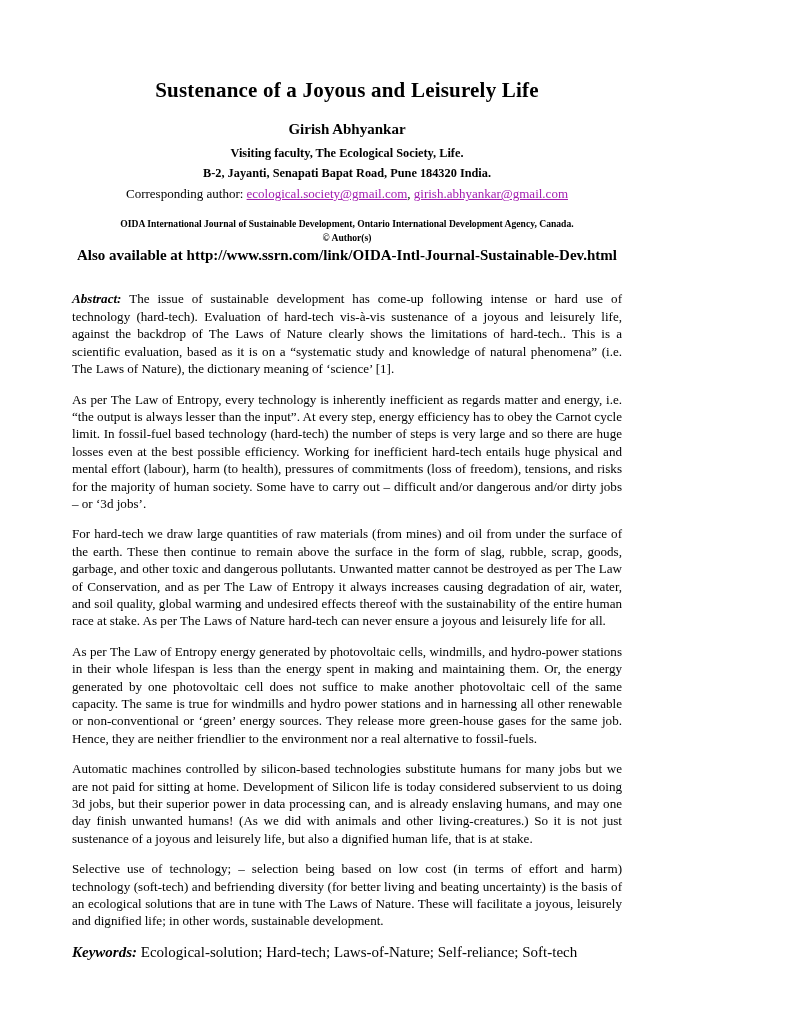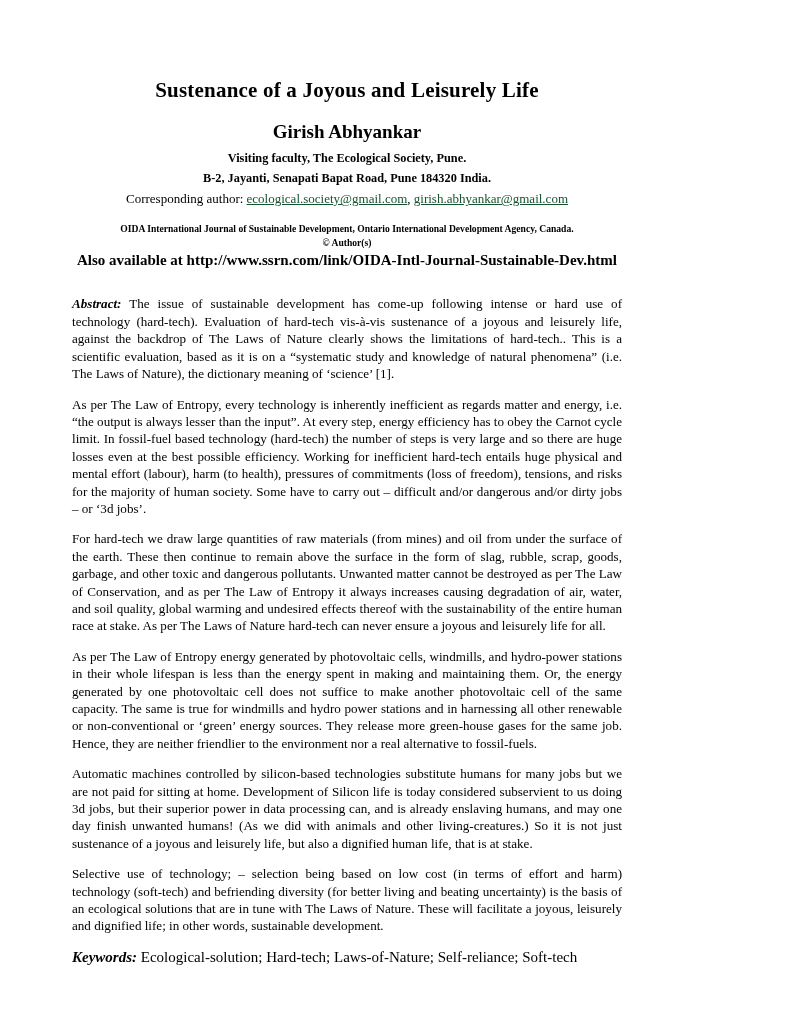--- a/index.html
+++ b/index.html
@@ -26,39 +26,39 @@
   .title {
     text-align: center;
     font-size: 21px;
     font-weight: bold;
     letter-spacing: 0.2px;
     margin: 0 0 18px 0;
     line-height: 1.2;
   }
   .author {
     text-align: center;
-    font-size: 19px;
+    font-size: 15px;
     font-weight: bold;
     margin: 0 0 7px 0;
   }
   .affil {
     text-align: center;
     font-size: 12.3px;
     font-weight: bold;
     margin: 0 0 3px 0;
     line-height: 1.35;
   }
   .corresponding {
     text-align: center;
     font-size: 13px;
     margin: 4px 0 0 0;
     line-height: 1.35;
   }
   .corresponding a {
-    color: #14532d;
+    color: #a21caf;
     text-decoration: underline;
   }
   .copyright-block {
     text-align: center;
     margin-top: 14px;
     margin-bottom: 24px;
     line-height: 1.45;
   }
   .copyright-line {
     font-size: 9.6px;
@@ -91,21 +91,21 @@
 </style>
 </head>
 <body>
 
 <div class="page">
 
   <h1 class="title">Sustenance of a Joyous and Leisurely Life</h1>
 
   <div class="author">Girish Abhyankar</div>
 
-  <div class="affil">Visiting faculty, The Ecological Society, Pune.</div>
+  <div class="affil">Visiting faculty, The Ecological Society, Life.</div>
   <div class="affil">B-2, Jayanti, Senapati Bapat Road, Pune 184320 India.</div>
 
   <div class="corresponding">
     <span>Corresponding author: </span><a href="#">ecological.society@gmail.com</a><span>, </span><a href="#">girish.abhyankar@gmail.com</a>
   </div>
 
   <div class="copyright-block">
     <div class="copyright-line">OIDA International Journal of Sustainable Development, Ontario International Development Agency, Canada.</div>
     <div class="copyright-line">© Author(s)</div>
     <div class="copyright-line small">Also available at http://www.ssrn.com/link/OIDA-Intl-Journal-Sustainable-Dev.html</div>

